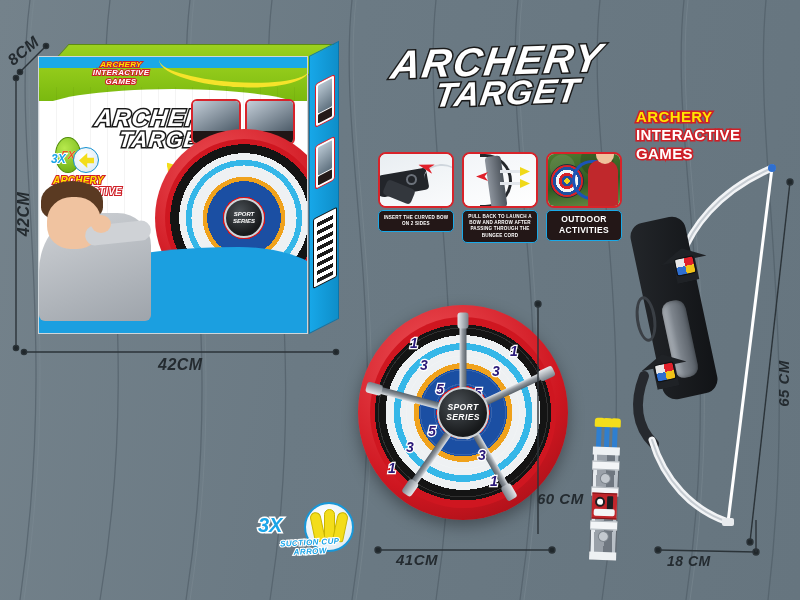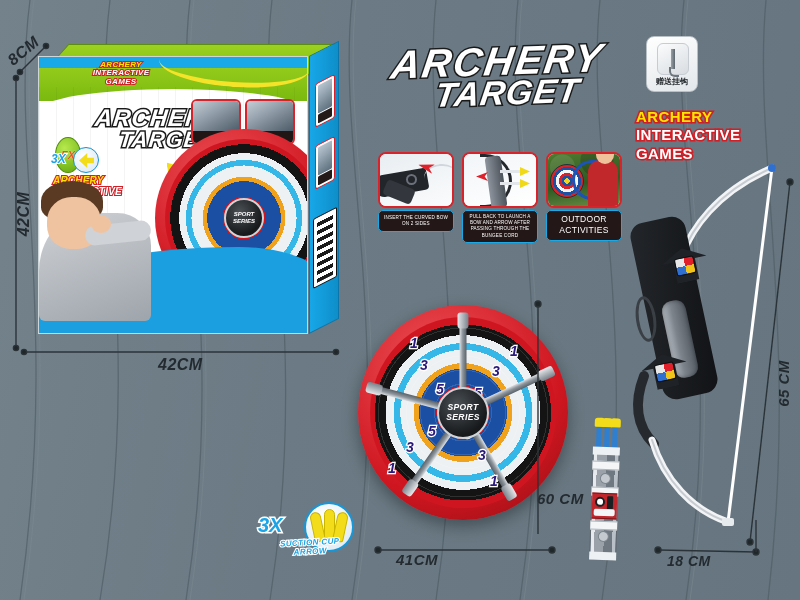--- a/index.html
+++ b/index.html
@@ -276,21 +276,21 @@
   
   #features{ position:absolute; left:378px; top:152px; display:flex; gap:8px; }
   .fcard{ width:76px; }
   .fcard .img{
     height:56px; border:2.5px solid #d8232a; border-radius:8px;
     overflow:hidden; position:relative; background:#fff;
   }
   .fcard .cap{
     margin-top:2px; min-height:22px;
     background:#231717; border:1.5px solid #1aa9e8; border-radius:5px;
-    color:#fff; font-size:4.6px; font-weight:normal; text-align:center;
+    color:#fff; font-size:4.6px; font-weight:bold; text-align:center;
     line-height:1.35; padding:3px 2px; letter-spacing:.2px;
     display:flex; align-items:center; justify-content:center;
   }
   .fcard.wide .cap{ font-size:8.5px; letter-spacing:.3px; }
 
   .scene-bow{ position:absolute; inset:0; background:linear-gradient(160deg,#e9eef2,#fafbfc); }
   .scene-bow .blk{
     position:absolute; left:-6px; top:18px; width:54px; height:22px;
     background:#22252a; border-radius:10px 4px 4px 10px; transform:rotate(-10deg);
   }
@@ -754,25 +754,20 @@
           <div class="trees"></div>
           <div class="tgt"></div>
           <div class="bluebow"></div>
           <div class="kid2"></div>
         </div>
       </div>
       <div class="cap">OUTDOOR ACTIVITIES</div>
     </div>
   </div>
 
-  <div id="hook-card">
-    <div class="plate"></div>
-    <div class="hookglyph"></div>
-    <div class="hookcap">赠送挂钩</div>
-  </div>
 
   <div id="right-text">
     <span class="r1">ARCHERY</span>
     <span class="r2">INTERACTIVE</span>
     <span class="r3">GAMES</span>
   </div>
 
   <div id="big-target">
     <div class="rim"></div>
     <div class="rings"></div>

